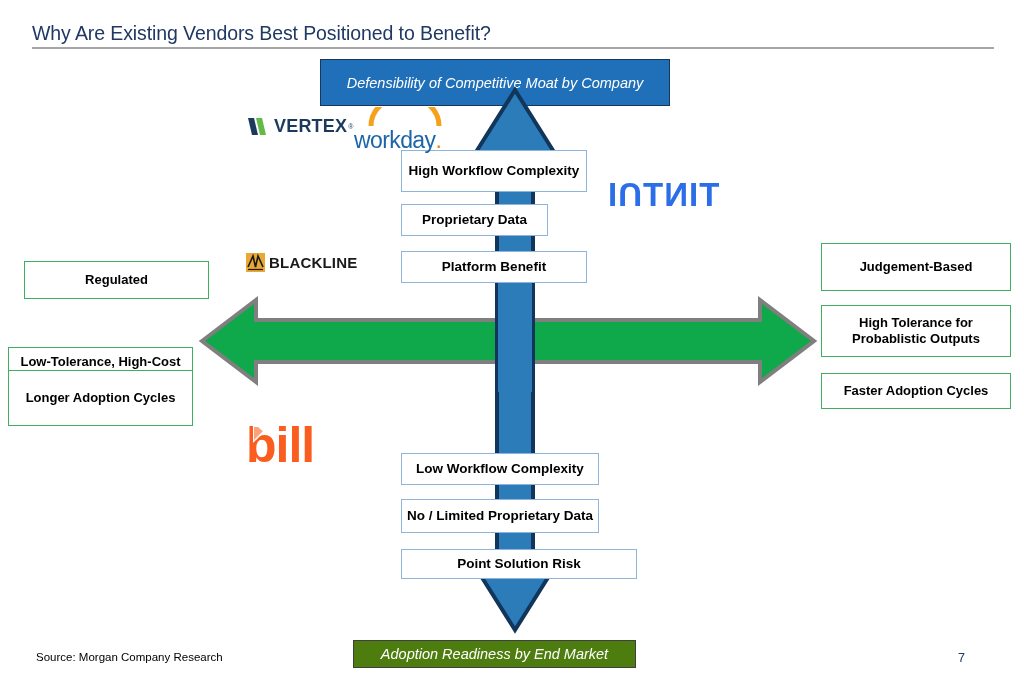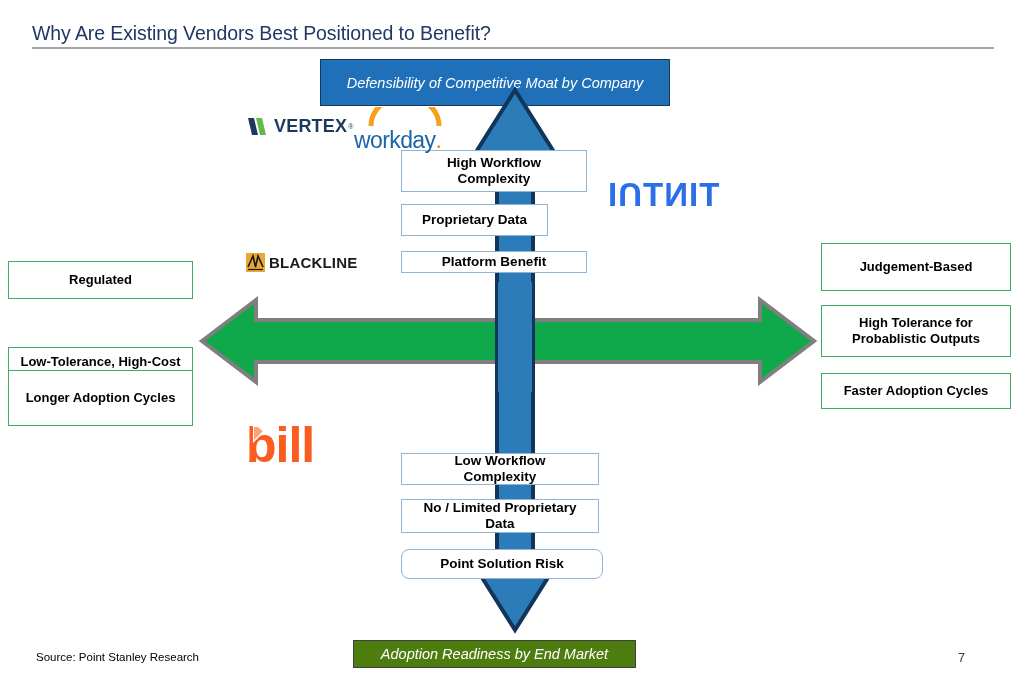--- a/index.html
+++ b/index.html
@@ -91,21 +91,21 @@
     background: #ffffff;
     border: 1px solid #8FB4D9;
     display: flex;
     align-items: center;
     justify-content: center;
     text-align: center;
     font-weight: bold;
     font-size: 13.5px;
     line-height: 1.22;
     color: #000000;
-    padding: 2px 18px;
+    padding: 2px 1px;
   }
 
   
   .sbox {
     position: absolute;
     box-sizing: border-box;
     background: #ffffff;
     border: 1.5px solid #3FAE63;
     display: flex;
     align-items: center;
@@ -229,35 +229,35 @@
   <rect x="40" y="196" width="3" height="110" fill="#12365B"></rect>
   <rect x="77" y="196" width="3" height="110" fill="#12365B"></rect>
 </svg>
 
 <div class="cbox" style="left:401px; top:150px; width:186px; height:42px;">
   <span>High Workflow Complexity</span>
 </div>
 <div class="cbox" style="left:401px; top:204px; width:147px; height:32px;">
   <span>Proprietary Data</span>
 </div>
-<div class="cbox" style="left:401px; top:251px; width:186px; height:22px;">
+<div class="cbox" style="left:401px; top:251px; width:186px; height:32px;">
   <span>Platform Benefit</span>
 </div>
 
 <div class="cbox" style="left:401px; top:453px; width:198px; height:32px;">
   <span>Low Workflow Complexity</span>
 </div>
 <div class="cbox" style="left:401px; top:499px; width:198px; height:34px;">
   <span>No / Limited Proprietary Data</span>
 </div>
-<div class="cbox" style="left:401px; top:549px; width:202px; height:30px;border-radius:8px;">
+<div class="cbox" style="left:401px; top:549px; width:236px; height:30px;">
   <span>Point Solution Risk</span>
 </div>
 
-<div class="sbox" style="left:8px; top:261px; width:185px; height:38px;">
+<div class="sbox" style="left:24px; top:261px; width:185px; height:38px;">
   <span>Regulated</span>
 </div>
 <div class="sbox" style="left:8px; top:311px; width:185px; height:46px;margin-top:36px;">
   <span>Low-Tolerance, High-Cost of Errors</span>
 </div>
 <div class="sbox" style="left:8px; top:370px; width:185px; height:56px;">
   <span>Longer Adoption Cycles</span>
 </div>
 
 <div class="sbox" style="left:821px; top:243px; width:190px; height:48px;">
@@ -309,14 +309,14 @@
       <polygon points="1,14 1,1 14,1" fill="#FBA27A"></polygon>
       <polygon points="14,1 14,9 5,1" fill="#FFFFFF"></polygon>
     </svg>
   </span>
 </div>
 
 <div class="banner banner-bottom">
   <span>Adoption Readiness by End Market</span>
 </div>
 
-<div class="source">Source: Point Stanley Research</div>
+<div class="source">Source: Morgan Company Research</div>
 <div class="page-num">7</div>
 
 </body></html>

